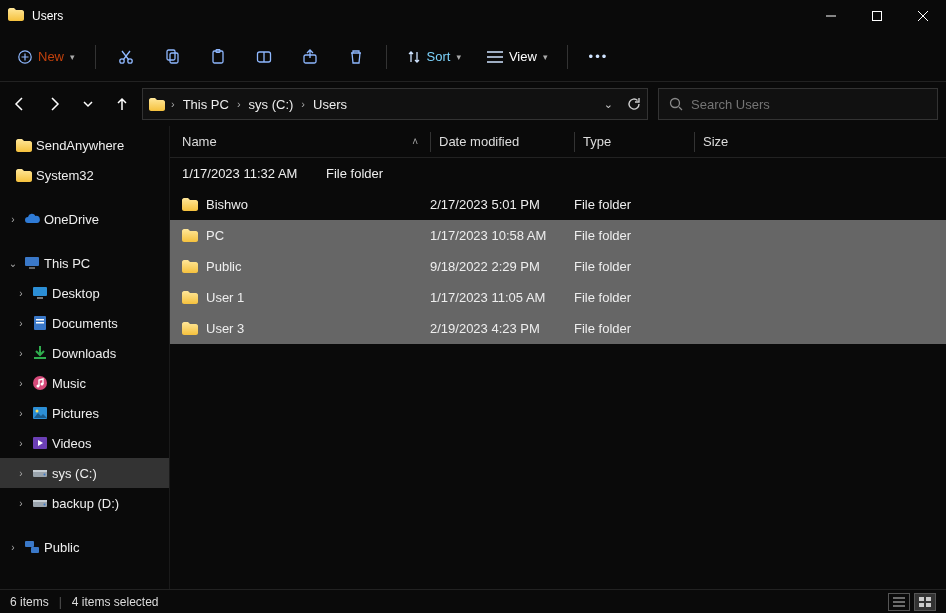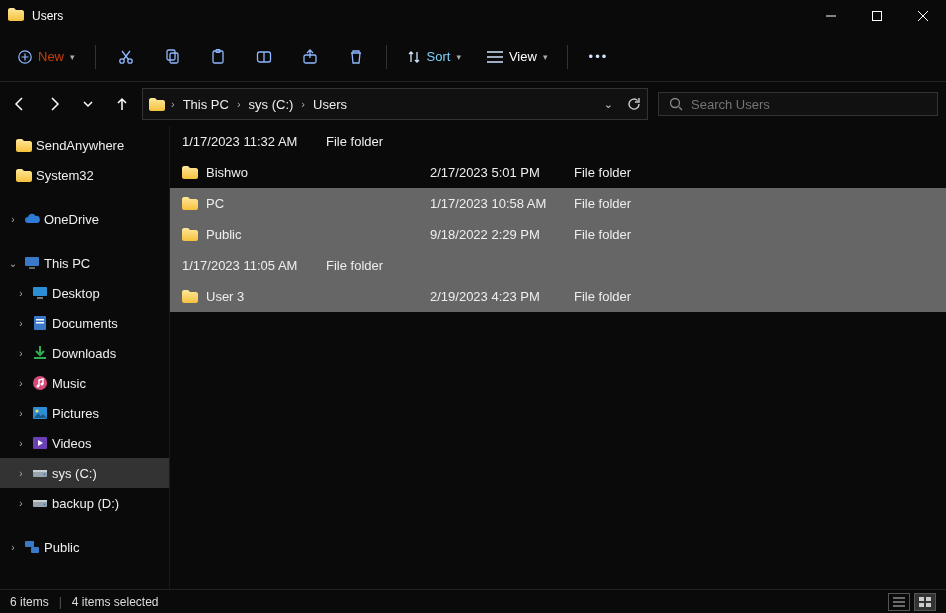--- a/index.html
+++ b/index.html
@@ -13,21 +13,21 @@
 .tbtn { height:36px; padding:0 10px; display:flex; align-items:center; gap:6px; color:#cfe3ff; font-size:13px; border-radius:4px; }
 .tbtn.icononly { width:40px; justify-content:center; padding:0; }
 .sep { width:1px; height:24px; background:#333; margin:0 4px; }
 .navrow { height:44px; display:flex; align-items:center; padding:0 8px 0 10px; gap:10px; }
 .navbtns { display:flex; align-items:center; gap:14px; }
 .navbtn { width:20px; height:20px; display:flex; align-items:center; justify-content:center; color:#fff; }
 .addrbar { flex:1; height:32px; background:#111; border:1px solid #333; display:flex; align-items:center; padding:0 6px; gap:6px; }
 .crumb { font-size:13px; color:#eee; padding:2px 2px; }
 .chev { color:#aaa; font-size:11px; }
 .addr-right { margin-left:auto; display:flex; gap:14px; align-items:center; color:#ccc; }
-.searchbox { width:280px; height:24px; background:#111; border:1px solid #333; display:flex; align-items:center; padding:0 10px; gap:8px; color:#888; }
+.searchbox { width:280px; height:32px; background:#111; border:1px solid #333; display:flex; align-items:center; padding:0 10px; gap:8px; color:#888; }
 .searchbox input { background:transparent; border:none; outline:none; color:#ccc; font-size:13px; flex:1; }
 .main { flex:1; display:flex; min-height:0; }
 .sidebar { width:170px; background:#0a0a0a; border-right:1px solid #1a1a1a; overflow-y:auto; padding-top:4px; }
 .snode { display:flex; align-items:center; height:30px; font-size:13px; color:#eee; padding-left:6px; gap:4px; }
 .snode .caret { width:14px; text-align:center; color:#aaa; font-size:10px; }
 .snode .icon { width:16px; height:16px; display:flex; align-items:center; justify-content:center; }
 .snode.indent1 { padding-left:14px; }
 .snode.indent2 { padding-left:16px; }
 .snode.sel { background:#333; }
 .sspacer { height:14px; }
@@ -366,20 +366,35 @@
           <svg width="16" height="14">
             <rect x="1" y="1" width="9" height="6" rx="1" fill="#3a78c8"></rect>
             <rect x="7" y="7" width="8" height="6" rx="1" fill="#3a78c8"></rect>
           </svg>
         </span>
       <span>Public</span>
     </div>
   </div>
 
   <div class="content">
+    <div class="colhead">
+      <div class="col-name">
+          <span>Name</span>
+          <span style="margin-left:auto;margin-right:12px;font-size:10px;color:#aaa">˄</span>
+        </div>
+      <div class="col-date chdiv">
+          <span>Date modified</span>
+        </div>
+      <div class="col-type chdiv">
+          <span>Type</span>
+        </div>
+      <div class="col-size chdiv">
+          <span>Size</span>
+        </div>
+    </div>
     <div class="rows" id="rows">
         <div class="row">
           <div class="rdate">1/17/2023 11:32 AM</div>
           <div class="rtype">File folder</div>
           <div class="rsize"></div>
         </div>
         <div class="row">
           <div class="rname">
             <span class="foldericon">
               <svg viewBox="0 0 16 13" width="16" height="13">
@@ -412,20 +427,28 @@
                 <path d="M0 2c0-1 1-2 2-2h4l2 2h6c1 0 2 1 2 2v7c0 1-1 2-2 2H2c-1 0-2-1-2-2z" fill="url(#fgrad)"></path>
               </svg>
             </span>
             <span>Public</span>
           </div>
           <div class="rdate">9/18/2022 2:29 PM</div>
           <div class="rtype">File folder</div>
           <div class="rsize"></div>
         </div>
         <div class="row sel">
+          <div class="rname">
+            <span class="foldericon">
+              <svg viewBox="0 0 16 13" width="16" height="13">
+                <path d="M0 2c0-1 1-2 2-2h4l2 2h6c1 0 2 1 2 2v7c0 1-1 2-2 2H2c-1 0-2-1-2-2z" fill="url(#fgrad)"></path>
+              </svg>
+            </span>
+            <span>User 1</span>
+          </div>
           <div class="rdate">1/17/2023 11:05 AM</div>
           <div class="rtype">File folder</div>
           <div class="rsize"></div>
         </div>
         <div class="row sel">
           <div class="rname">
             <span class="foldericon">
               <svg viewBox="0 0 16 13" width="16" height="13">
                 <path d="M0 2c0-1 1-2 2-2h4l2 2h6c1 0 2 1 2 2v7c0 1-1 2-2 2H2c-1 0-2-1-2-2z" fill="url(#fgrad)"></path>
               </svg>

